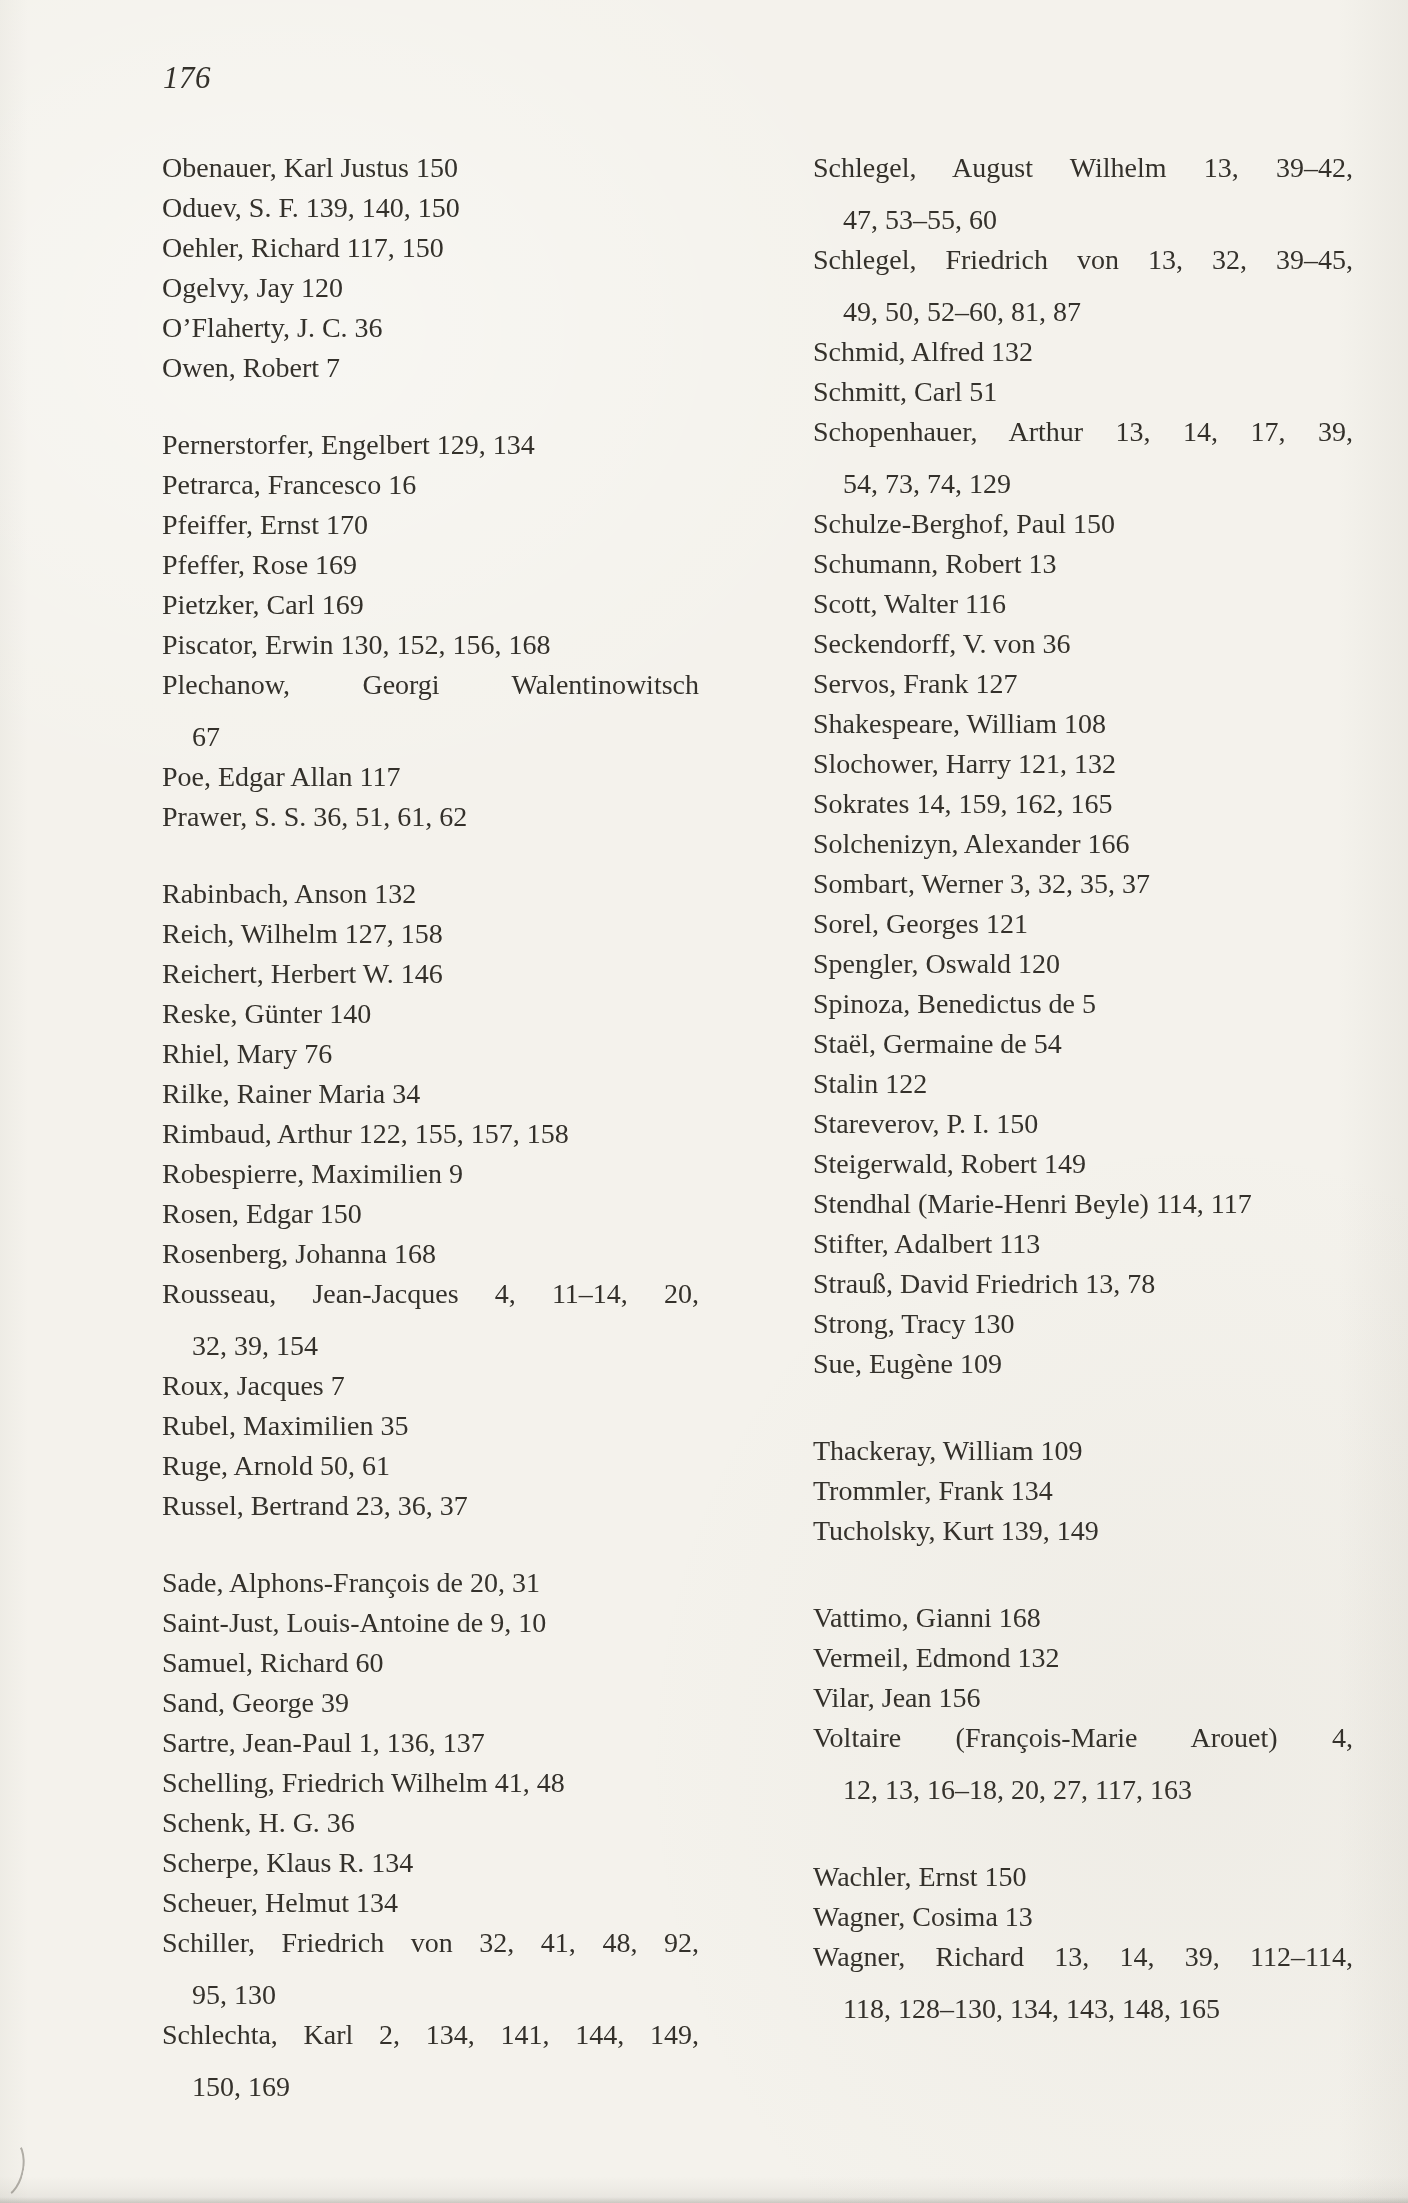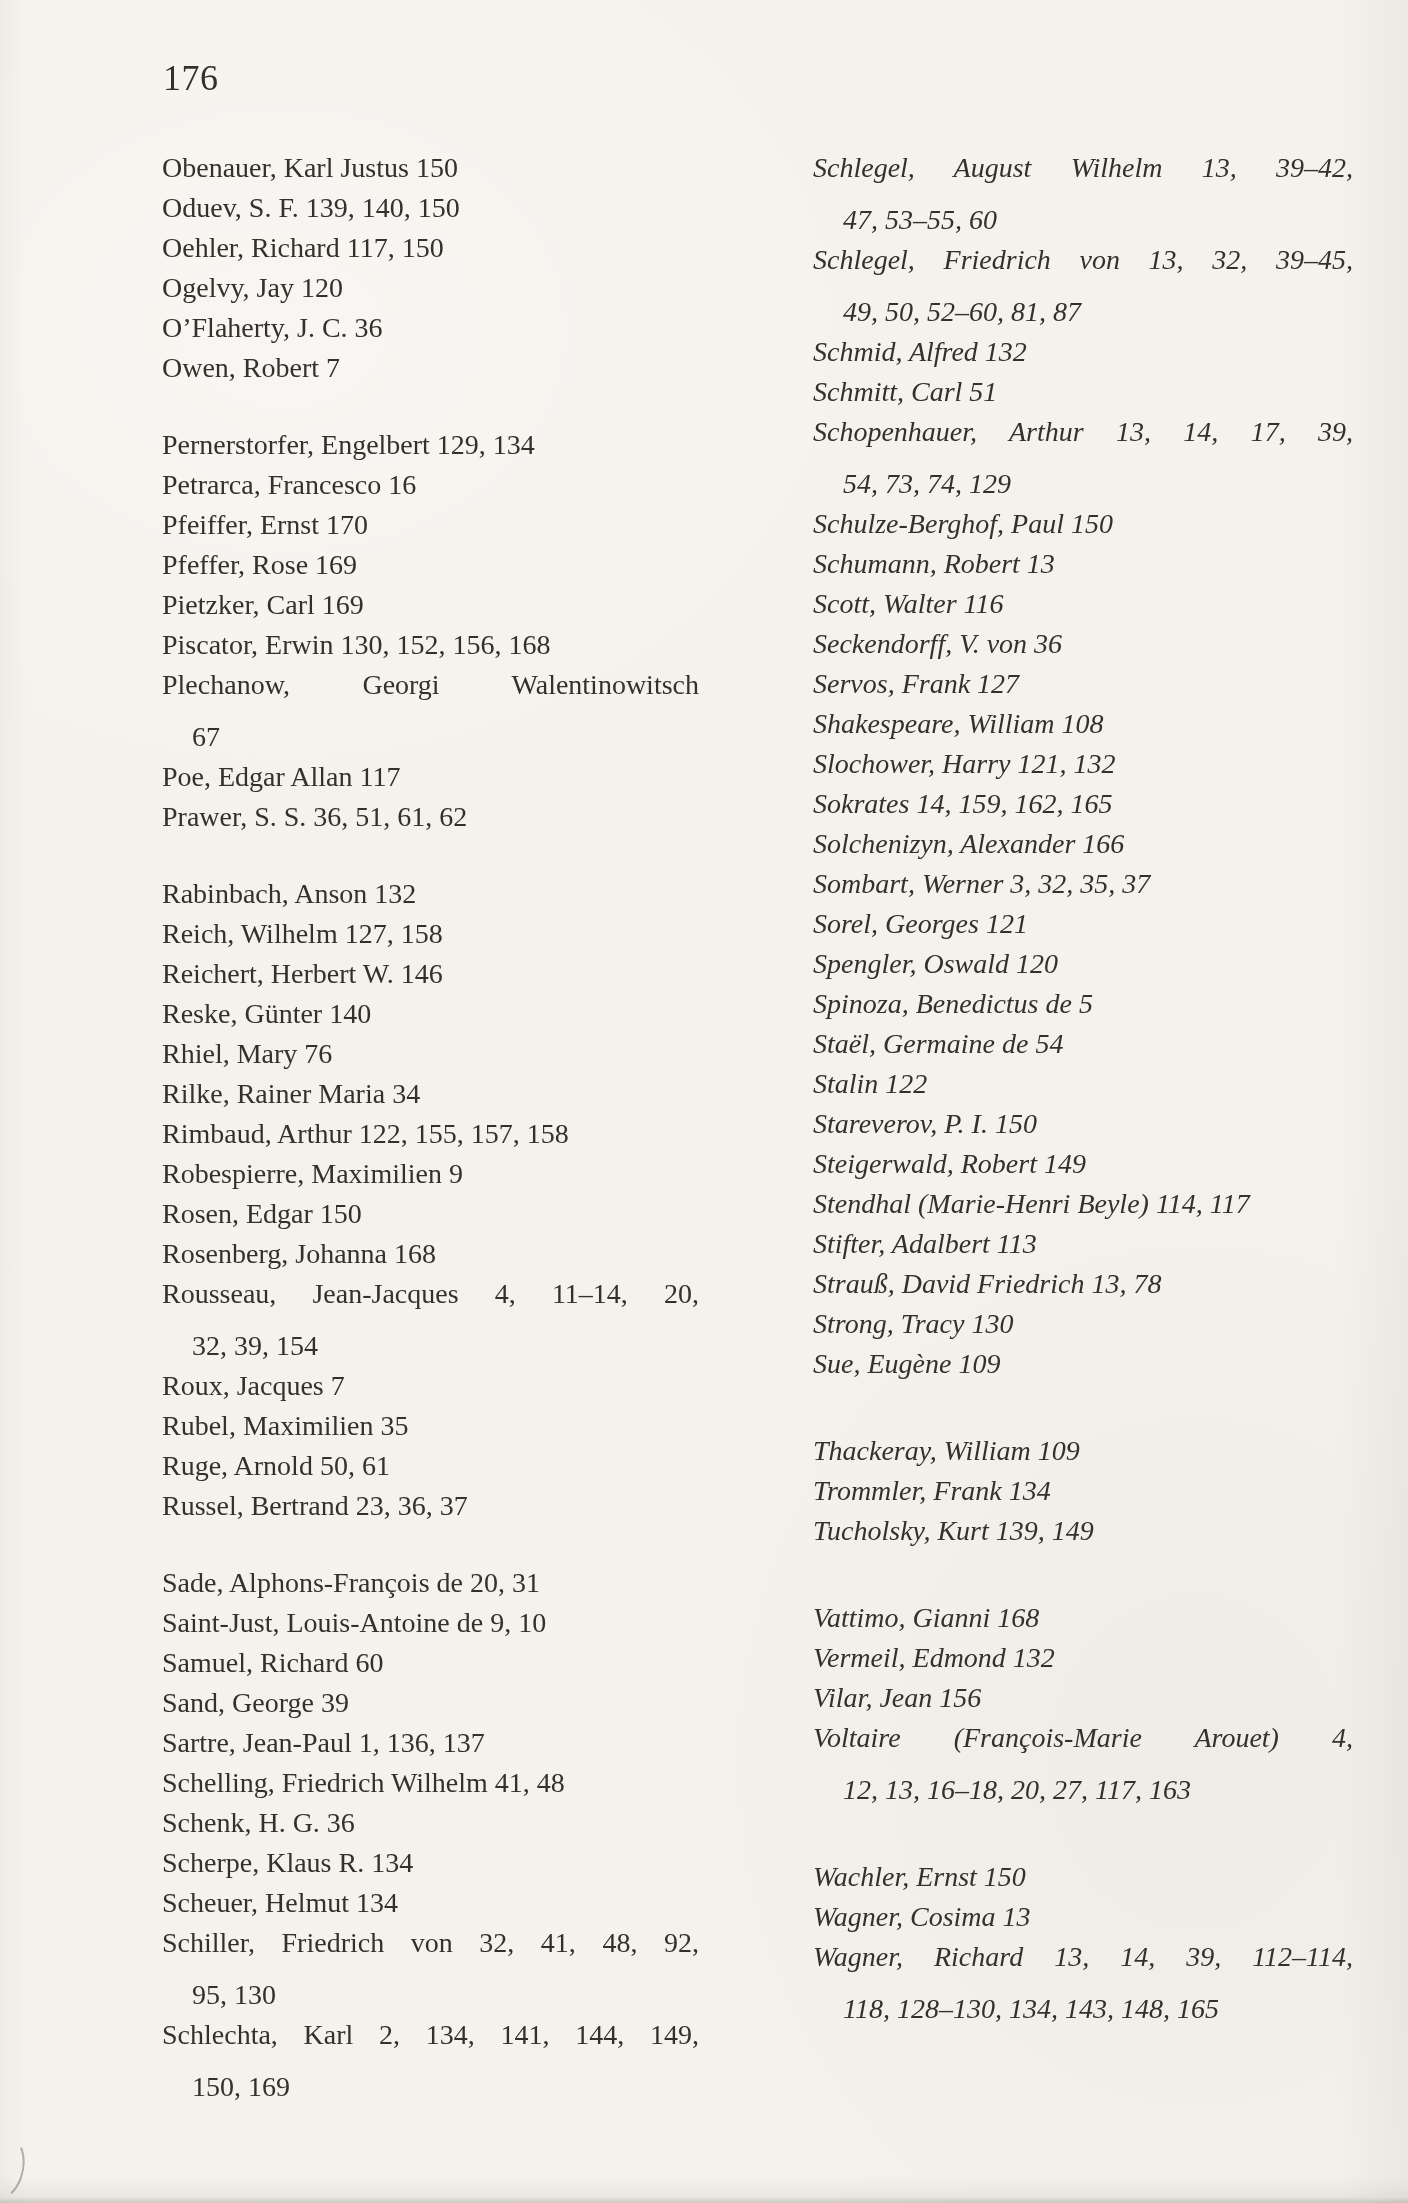--- a/index.html
+++ b/index.html
@@ -21,32 +21,33 @@
       linear-gradient(90deg, rgba(120,115,100,0.05) 0%, rgba(120,115,100,0.0) 2%, rgba(120,115,100,0.0) 95%, rgba(120,115,100,0.07) 100%),
       linear-gradient(0deg, rgba(100,95,85,0.10) 0%, rgba(100,95,85,0.0) 1.2%),
       radial-gradient(ellipse 900px 700px at 20% 15%, rgba(255,255,255,0.35), rgba(255,255,255,0) 70%),
       radial-gradient(ellipse 800px 900px at 85% 80%, rgba(150,142,125,0.06), rgba(150,142,125,0) 70%);
     color: var(--ink, #34312b);
   }
   .page-number {
     position: absolute;
     left: 163px;
     top: 58px;
-    font-size: 36px;
+    font-size: 31px;
     line-height: 40px;
     letter-spacing: 0.5px;
+    font-style: italic;
   }
   .col {
     position: absolute;
     top: 148px;
     font-size: 28px;
     line-height: 40px;
   }
   .col-left  { left: 162px; width: 537px; }
-  .col-right { left: 813px; width: 540px; font-style: italic; }
+  .col-right { left: 813px; width: 540px; }
   .group { margin-bottom: 37px; }
   .col-right .group { margin-bottom: 47px; }
   .group:last-child { margin-bottom: 0; }
   .line { white-space: nowrap; }
   .line.spread {
     white-space: normal;
     text-align: justify;
     text-align-last: justify;
   }
   .line.cont { padding-left: 30px; margin-top: 12px; }

